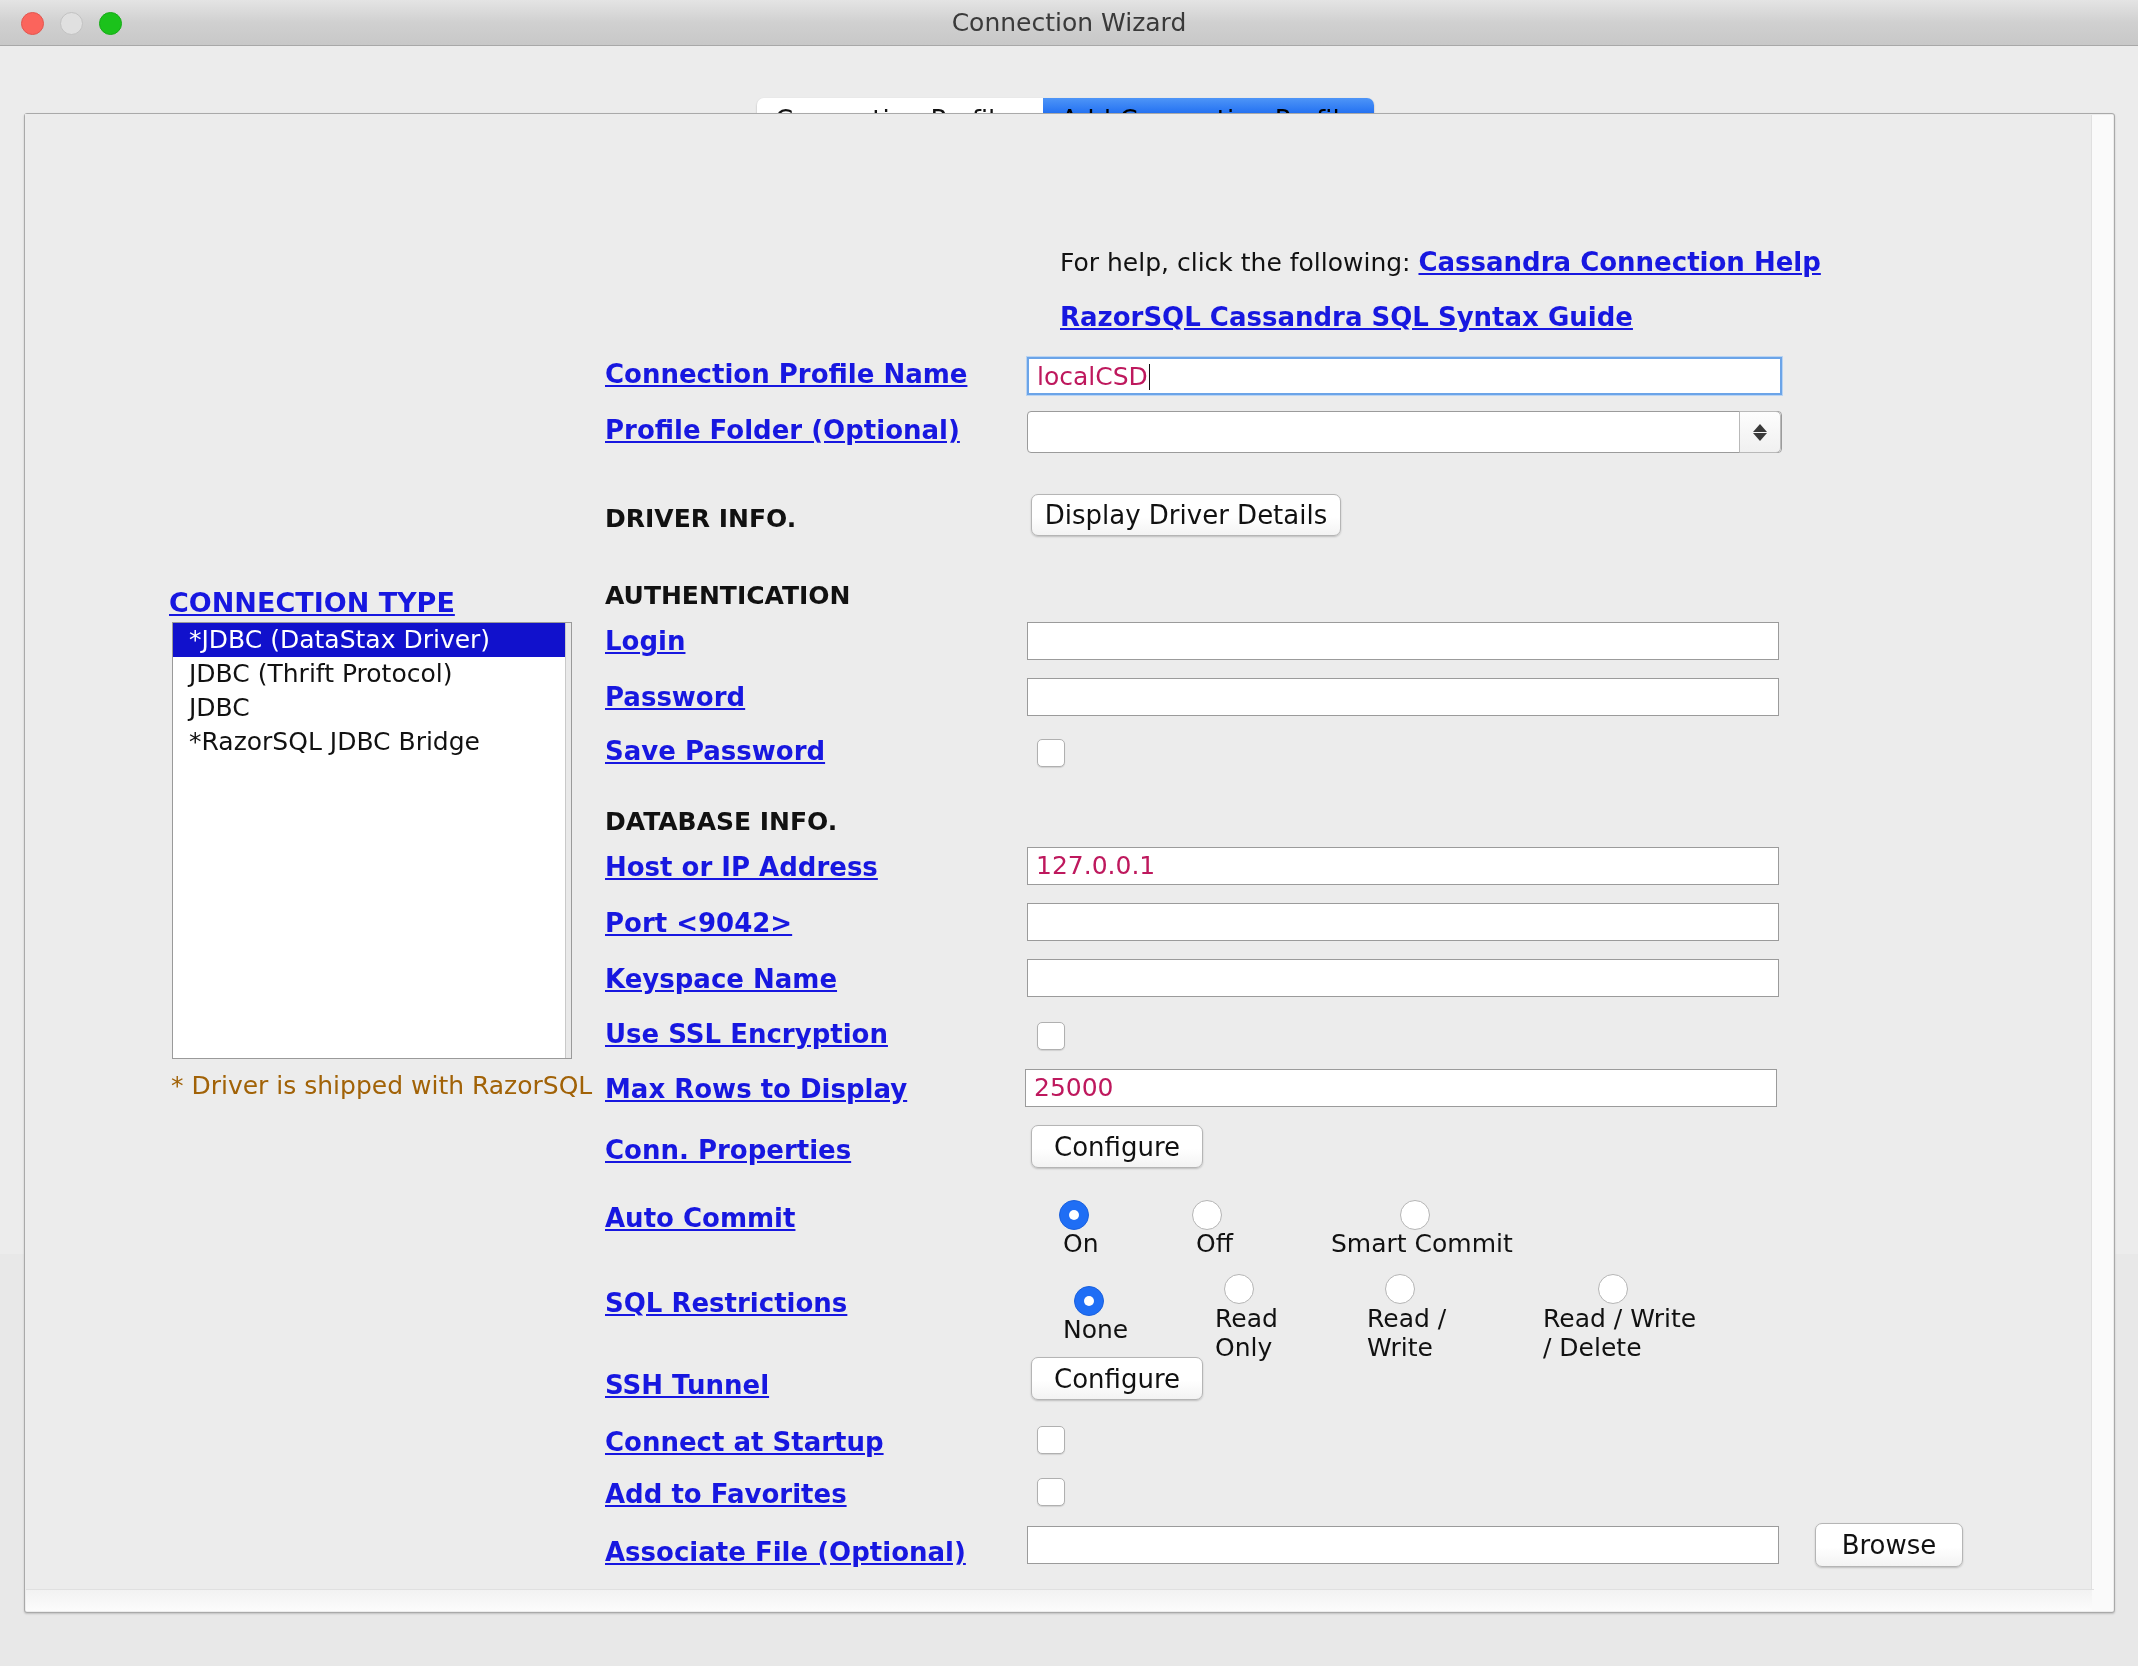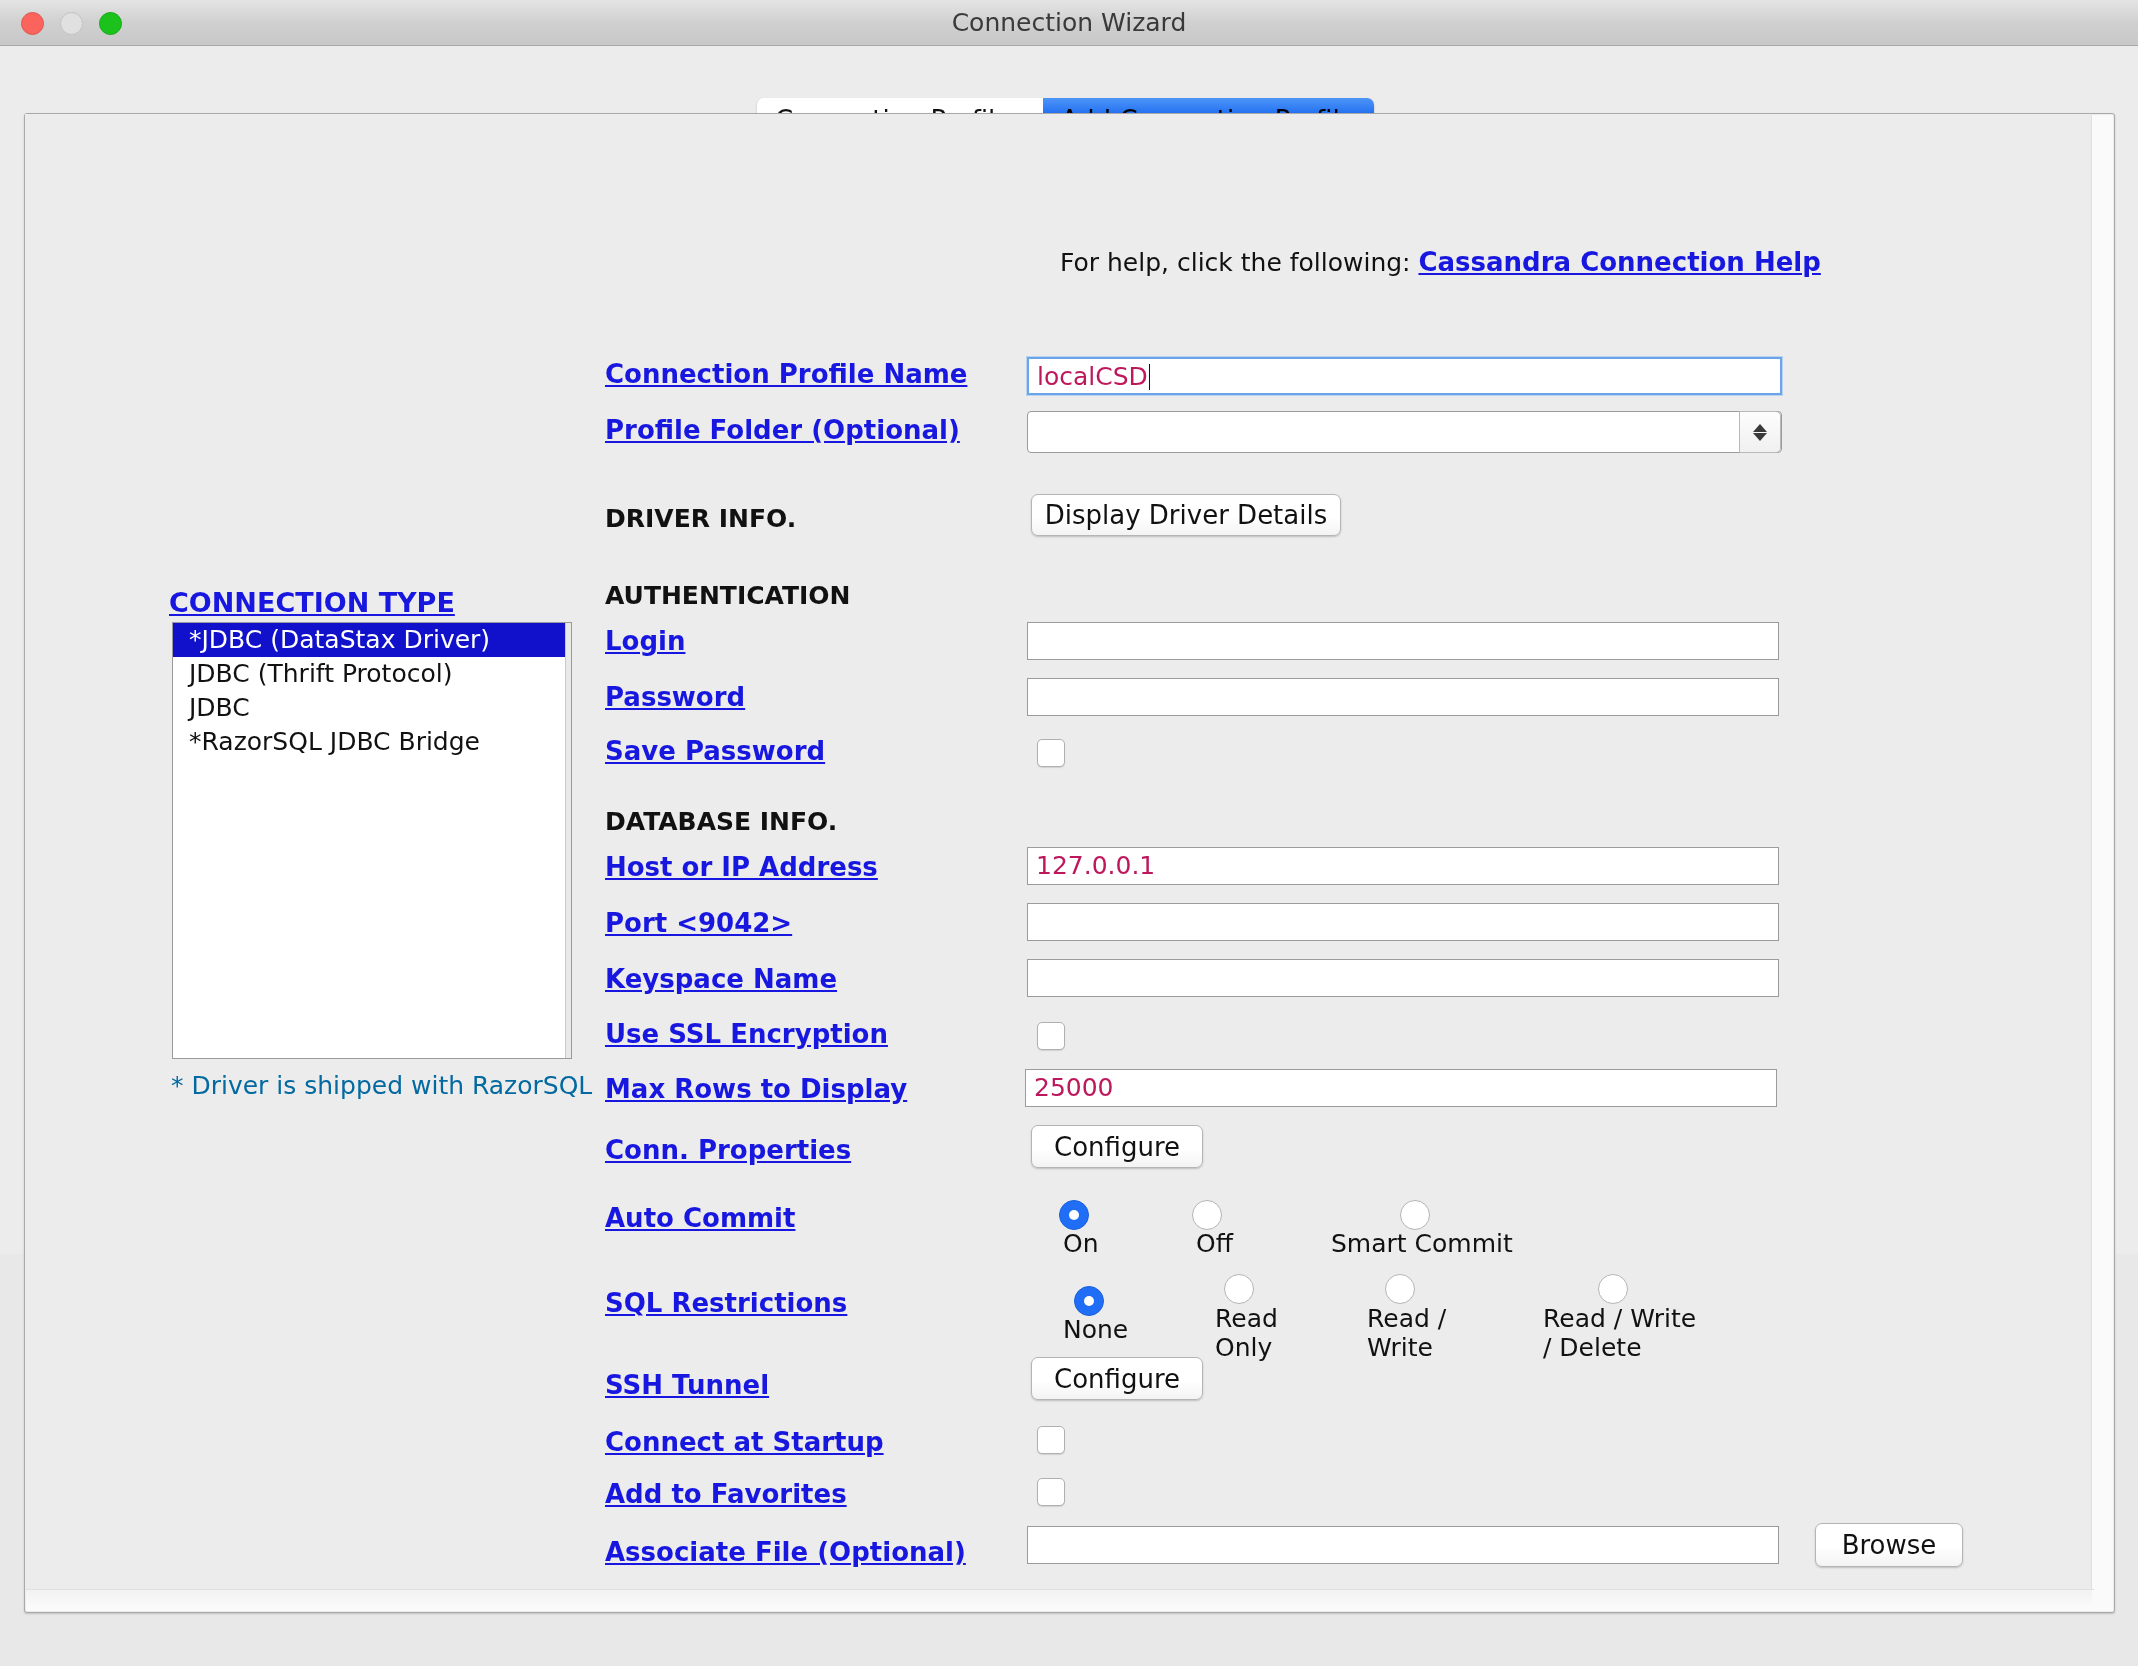--- a/index.html
+++ b/index.html
@@ -149,21 +149,21 @@
     cursor: pointer;
   }
   .sectionhdr {
     color: #111;
     font-size: 25px;
     font-weight: bold;
     font-family: "DejaVu Sans", sans-serif;
     white-space: nowrap;
   }
   .plain {
-    color: #0369a1;
+    color: #a16207;
     font-size: 25px;
     font-family: "DejaVu Sans", sans-serif;
     white-space: nowrap;
   }
 
   
   #help-line {
     position: absolute;
     left: 1035px;
     top: 133px;
@@ -365,20 +365,23 @@
       <div class="tab active">Add Connection Profile</div>
     </div>
   </div>
 
   <div id="frame">
     <div id="frame-inner">
 
       <div id="help-line">
         <span>For help, click the following: </span><span class="lnk">Cassandra Connection Help</span>
       </div>
+      <div id="syntax-line">
+        <span class="lnk">RazorSQL Cassandra SQL Syntax Guide</span>
+      </div>
 
       <div id="conn-type-hdr" class="lnk">CONNECTION TYPE</div>
       <div id="conn-list">
         <div class="li sel">*JDBC (DataStax Driver)</div>
         <div class="li">JDBC (Thrift Protocol)</div>
         <div class="li">JDBC</div>
         <div class="li">*RazorSQL JDBC Bridge</div>
         <div id="conn-list-scroll"></div>
       </div>
       <div id="driver-note" class="plain">* Driver is shipped with RazorSQL</div>

